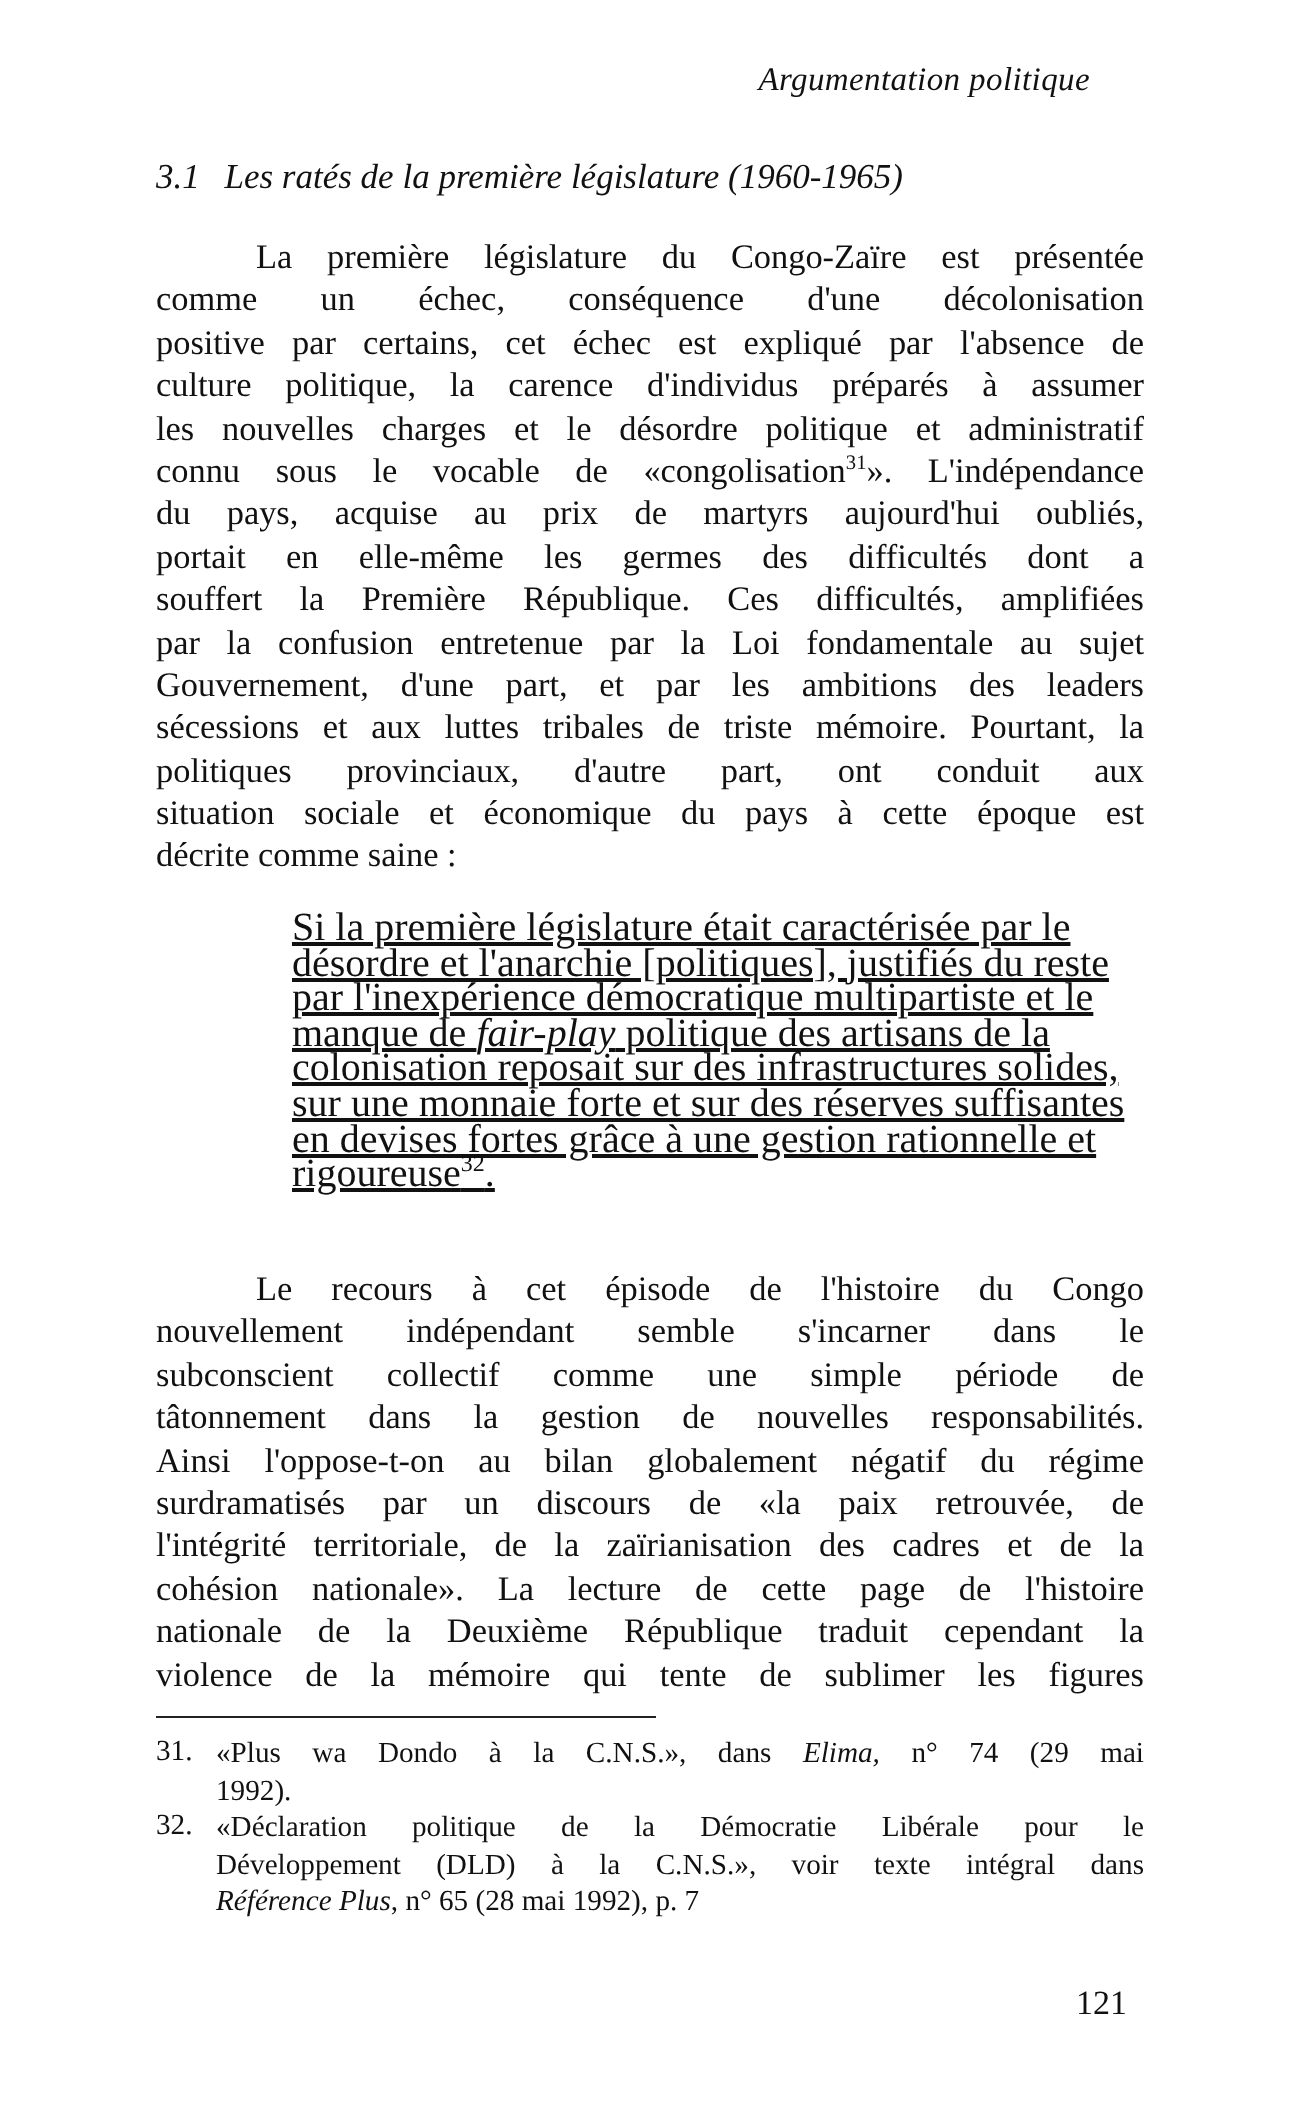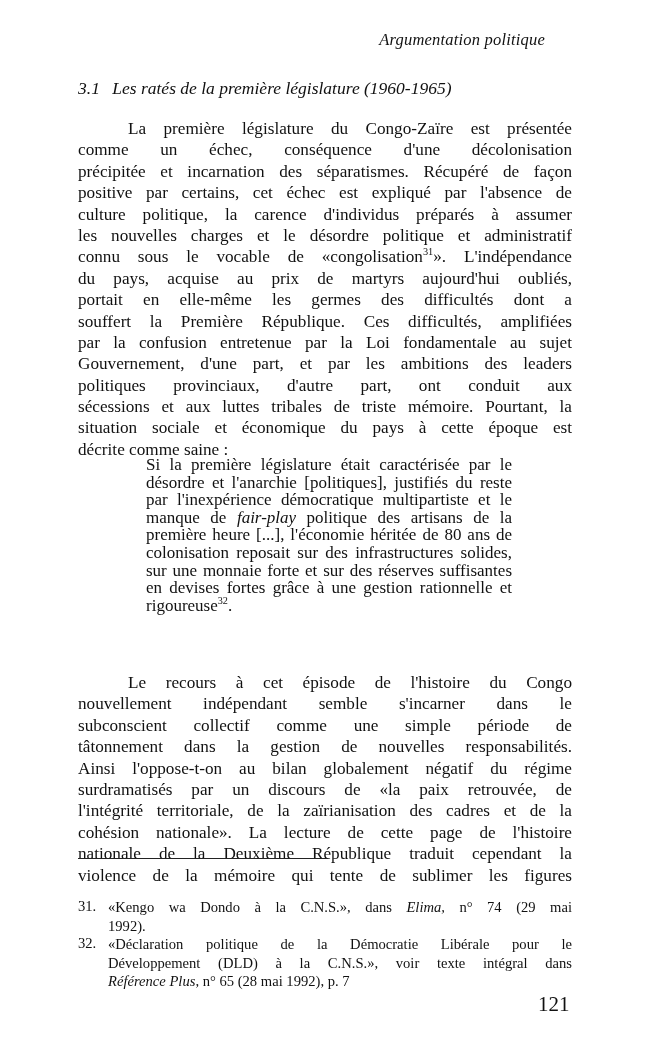--- a/index.html
+++ b/index.html
@@ -52,47 +52,48 @@
       text-align: justify;
       text-align-last: justify;
       white-space: nowrap;
       overflow: visible;
     }
     .line.last {
       text-align-last: left;
     }
     .line.indent { padding-left: 50px; }
     .para1 { top: 118px; }
-    .para2 { top: 634px; margin-top: 38px; }
+    .para2 { top: 634px; }
     .quote {
       position: absolute;
       left: 146px;
       width: 366px;
       top: 456px;
-      font-size: 17px;
+      font-size: 20px;
+      text-decoration: underline;
     }
     .quote .line {
       height: 17.6px;
       line-height: 17.6px;
     }
     sup {
       font-size: 60%;
       vertical-align: super;
       line-height: 0;
     }
     .footnote-rule {
       position: absolute;
       top: 858px;
       left: 78px;
       width: 250px;
       border-top: 1px solid #222;
     }
     .footnotes {
       position: absolute;
-      top: 898px;
+      top: 868px;
       left: 78px;
       width: 494px;
       font-size: 14.6px;
       font-family: Liberation Serif, serif;
     }
     .fn {
       position: relative;
       padding-left: 30px;
     }
     .fn .fn-num {
@@ -101,61 +102,59 @@
       top: 0;
     }
     .fn .line {
       height: 18.6px;
       line-height: 18.6px;
     }
     .page-number {
       position: absolute;
       top: 992px;
       left: 538px;
-      font-size: 21px;
+      font-size: 17px;
     }
     i, .it { font-style: italic; }
   </style>
 </head>
 <body>
 
 <div class="page">
 
   <div class="running-header">Argumentation politique</div>
 
   <div class="section-title">
     <span class="num">3.1</span>
     <span>Les ratés de la première législature (1960-1965)</span>
   </div>
 
   <div class="body-text para1">
     <span class="line indent">La première législature du Congo-Zaïre est présentée</span>
     <span class="line">comme un échec, conséquence d'une décolonisation</span>
-    <span class="line">précipitée et incarnation des séparatismes. Récupéré de façon</span>
     <span class="line">positive par certains, cet échec est expliqué par l'absence de</span>
     <span class="line">culture politique, la carence d'individus préparés à assumer</span>
     <span class="line">les nouvelles charges et le désordre politique et administratif</span>
     <span class="line"><span>connu sous le vocable de «congolisation</span><sup>31</sup><span>». L'indépendance</span></span>
     <span class="line">du pays, acquise au prix de martyrs aujourd'hui oubliés,</span>
     <span class="line">portait en elle-même les germes des difficultés dont a</span>
     <span class="line">souffert la Première République. Ces difficultés, amplifiées</span>
     <span class="line">par la confusion entretenue par la Loi fondamentale au sujet</span>
     <span class="line">Gouvernement, d'une part, et par les ambitions des leaders</span>
+    <span class="line">sécessions et aux luttes tribales de triste mémoire. Pourtant, la</span>
     <span class="line">politiques provinciaux, d'autre part, ont conduit aux</span>
-    <span class="line">sécessions et aux luttes tribales de triste mémoire. Pourtant, la</span>
     <span class="line">situation sociale et économique du pays à cette époque est</span>
     <span class="line last">décrite comme saine :</span>
   </div>
 
   <div class="quote">
     <span class="line">Si la première législature était caractérisée par le</span>
     <span class="line">désordre et l'anarchie [politiques], justifiés du reste</span>
     <span class="line">par l'inexpérience démocratique multipartiste et le</span>
     <span class="line"><span>manque de </span><i>fair-play</i><span> politique des artisans de la</span></span>
-    <span class="line">première heure [...], l'économie héritée de 80 ans de</span>
     <span class="line">colonisation reposait sur des infrastructures solides,</span>
     <span class="line">sur une monnaie forte et sur des réserves suffisantes</span>
     <span class="line">en devises fortes grâce à une gestion rationnelle et</span>
     <span class="line last"><span>rigoureuse</span><sup>32</sup><span>.</span></span>
   </div>
 
   <div class="body-text para2">
     <span class="line indent">Le recours à cet épisode de l'histoire du Congo</span>
     <span class="line">nouvellement indépendant semble s'incarner dans le</span>
     <span class="line">subconscient collectif comme une simple période de</span>
@@ -166,21 +165,21 @@
     <span class="line">cohésion nationale». La lecture de cette page de l'histoire</span>
     <span class="line">nationale de la Deuxième République traduit cependant la</span>
     <span class="line">violence de la mémoire qui tente de sublimer les figures</span>
   </div>
 
   <div class="footnote-rule"></div>
 
   <div class="footnotes">
     <div class="fn">
       <span class="fn-num">31.</span>
-      <span class="line"><span>«Kengo wa Dondo à la C.N.S.», dans </span><i>Elima,</i><span> n° 74 (29 mai</span></span>
+      <span class="line"><span>«Plus wa Dondo à la C.N.S.», dans </span><i>Elima,</i><span> n° 74 (29 mai</span></span>
       <span class="line last">1992).</span>
     </div>
     <div class="fn">
       <span class="fn-num">32.</span>
       <span class="line">«Déclaration politique de la Démocratie Libérale pour le</span>
       <span class="line">Développement (DLD) à la C.N.S.», voir texte intégral dans</span>
       <span class="line last"><i>Référence Plus</i><span>, n° 65 (28 mai 1992), p. 7</span></span>
     </div>
   </div>
 

